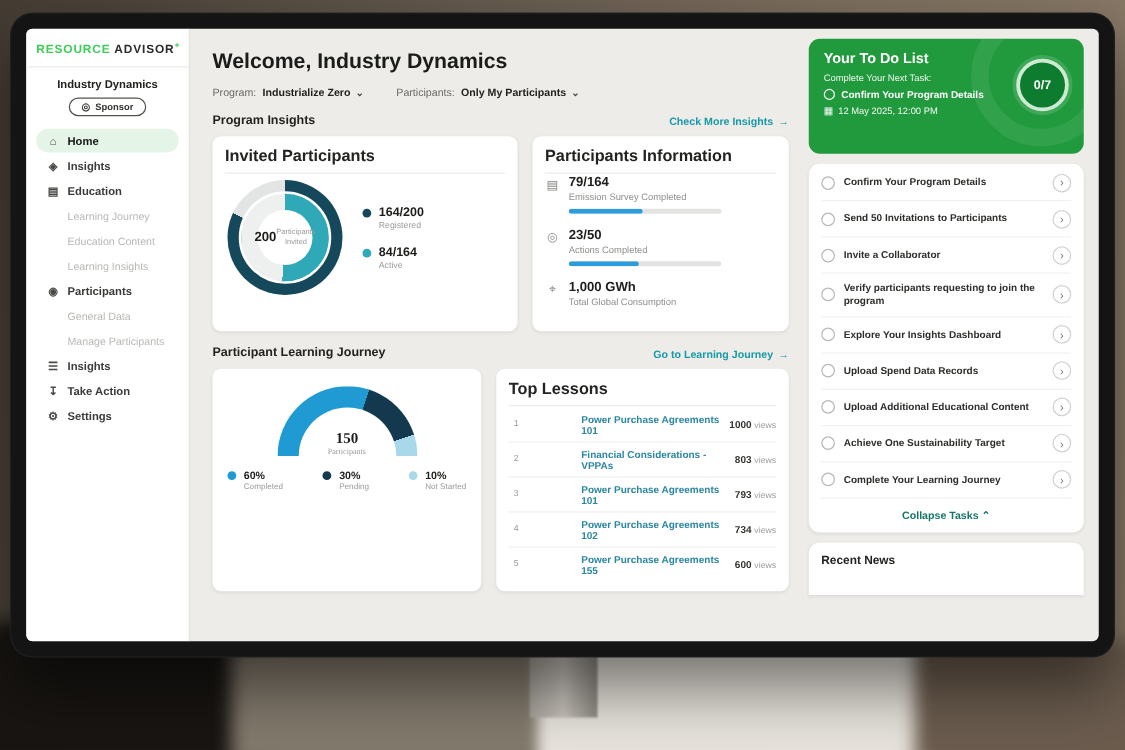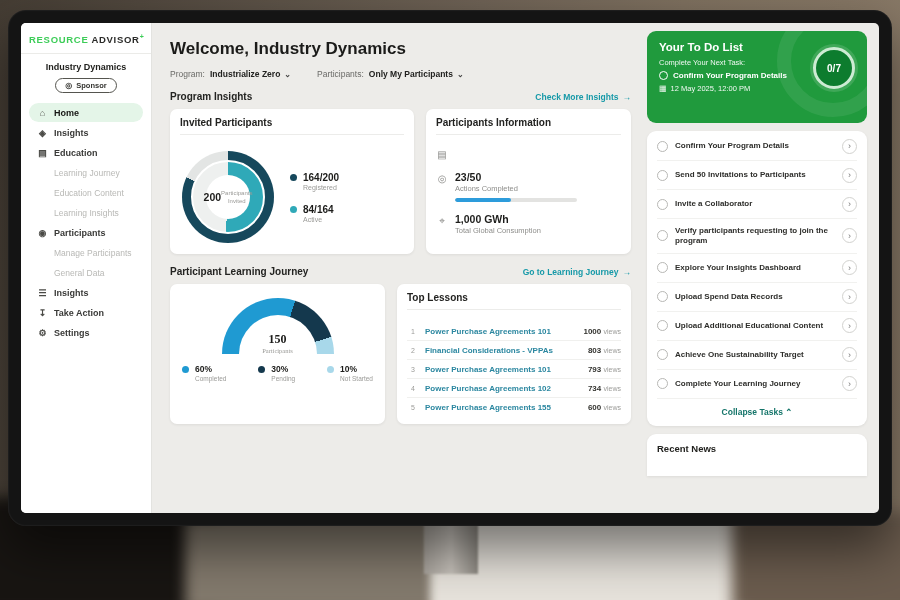--- a/index.html
+++ b/index.html
@@ -44,21 +44,21 @@
   .page-title { font-size:17px; font-weight:bold; color:#1b1b19; margin:4px 0 10px; }
   .filters { display:flex; gap:26px; align-items:center; }
   .filter { display:flex; align-items:center; gap:5px; font-size:8.5px; color:#6a6a67; }
   .filter-value { display:flex; align-items:center; gap:4px; font-weight:bold; color:#222220; cursor:pointer; }
   .caret { font-size:8px; color:#444; }
   .section-row { display:flex; justify-content:space-between; align-items:center; margin:12px 0 7px; }
   .section-title { font-size:10px; font-weight:bold; color:#232321; }
   .section-link { font-size:8.5px; font-weight:bold; color: var(--link-teal, #1699a8); cursor:pointer; display:flex; gap:4px; align-items:flex-start; text-decoration:none; }
   .cards-row { display:flex; gap:12px; align-items:stretch; }
   .card { background:#fff; border-radius:7px; box-shadow:0 1px 3px rgba(0,0,0,.07); padding:8px 10px; }
-  .card-title { font-size:10px; font-weight:bold; color:#232321; padding-bottom:6px; border-bottom:1px solid #ececea; margin-bottom:12px; }
+  .card-title { font-size:13px; font-weight:bold; color:#232321; padding-bottom:6px; border-bottom:1px solid #ececea; margin-bottom:1px; }
 
   .card-invited { width:244px; flex-shrink:0; }
   .invited-body { display:flex; align-items:center; padding:4px 0 2px 2px; }
   .donut { position:relative; width:92px; height:92px; flex-shrink:0; }
   .donut-outer { position:absolute; inset:0; border-radius:50%; }
   .donut-inner { position:absolute; inset:9px; border-radius:50%; border:2px solid #fff; }
   .donut-hole { position:absolute; inset:24px; border-radius:50%; background:#fff; display:flex; flex-direction:row; align-items:center; justify-content:center; }
   .donut-value { font-size:10.5px; font-weight:bold; color:#1c1c1a; }
   .donut-label { font-size:6px; color:#9a9a97; text-align:center; width:38px; line-height:1.2; margin-top:1px; }
   .invited-legend { margin-left:16px; display:flex; flex-direction:column; gap:13px; }
@@ -83,21 +83,21 @@
   .gauge-value { font-size:12px; font-weight:bold; color:#1c1c1a; }
   .gauge-label { font-size:6.5px; color:#9a9a97; }
   .edu-legend { display:flex; justify-content:space-between; padding:2px 2px 0; }
   .edu-legend .legend-value { font-size:8.5px; }
   .edu-legend .legend-label { font-size:6.5px; }
 
   .card-lessons { flex:1; min-width:0; }
   .lesson-row { display:flex; align-items:center; gap:6px; padding:4.5px 0; border-bottom:1px solid #f0f0ee; cursor:pointer; }
   .lesson-row:last-child { border-bottom:none; }
   .lesson-rank { width:12px; font-size:7px; color:#9b9b98; text-align:center; flex-shrink:0; }
-  .lesson-title { flex:1; font-size:8px; font-weight:600; color:#2b87a0; cursor:pointer; }
+  .lesson-title { flex:1; font-size:8px; font-weight:600; color:#2b87a0; cursor:pointer;margin-left:40px; }
   .lesson-views { white-space:nowrap; font-size:8px; font-weight:bold; color:#33332f; }
   .lesson-views .suffix { font-size:7px; font-weight:400; color:#9b9b98; }
 
   
   .rightpanel { width:234px; flex-shrink:0; padding:8px 12px 0 2px; overflow:hidden; }
   .todo-card { position:relative; border-radius:9px; background: var(--todo-green, #209a3d); color:#fff;
                padding:10px 64px 10px 12px; overflow:hidden; margin-bottom:8px; min-height:92px; }
   .todo-deco { position:absolute; right:-22px; top:-26px; width:112px; height:112px; border-radius:50%;
                border:14px solid rgba(255,255,255,.08); }
   .todo-title { font-size:11.5px; font-weight:bold; }
@@ -176,26 +176,26 @@
             <span class="nav-label">Learning Insights</span>
           </div>
 
           <div class="nav-item">
             <span class="nav-icon">◉</span>
             <span class="nav-label">Participants</span>
           </div>
 
           <div class="nav-item sub">
             <span class="nav-icon"></span>
-            <span class="nav-label">Manage Participants</span>
+            <span class="nav-label">General Data</span>
           </div>
 
           <div class="nav-item sub">
             <span class="nav-icon"></span>
-            <span class="nav-label">General Data</span>
+            <span class="nav-label">Manage Participants</span>
           </div>
 
           <div class="nav-item">
             <span class="nav-icon">☰</span>
             <span class="nav-label">Insights</span>
           </div>
 
           <div class="nav-item">
             <span class="nav-icon">↧</span>
             <span class="nav-label">Take Action</span>
@@ -265,20 +265,27 @@
                 </div>
               </div>
             </div>
           </div>
         </div>
 
         <div class="card card-info">
           <div class="card-title">Participants Information</div>
           <div class="stat">
             <span class="stat-icon">▤</span>
+            <div>
+              <div class="stat-value">79/164</div>
+              <div class="stat-label">Emission Survey Completed</div>
+              <div class="bar">
+                  <div class="bar-fill" style="width: 48%;"></div>
+                </div>
+            </div>
           </div>
           <div class="stat">
             <span class="stat-icon">◎</span>
             <div>
               <div class="stat-value">23/50</div>
               <div class="stat-label">Actions Completed</div>
               <div class="bar">
                   <div class="bar-fill" style="width: 46%;"></div>
                 </div>
             </div>

